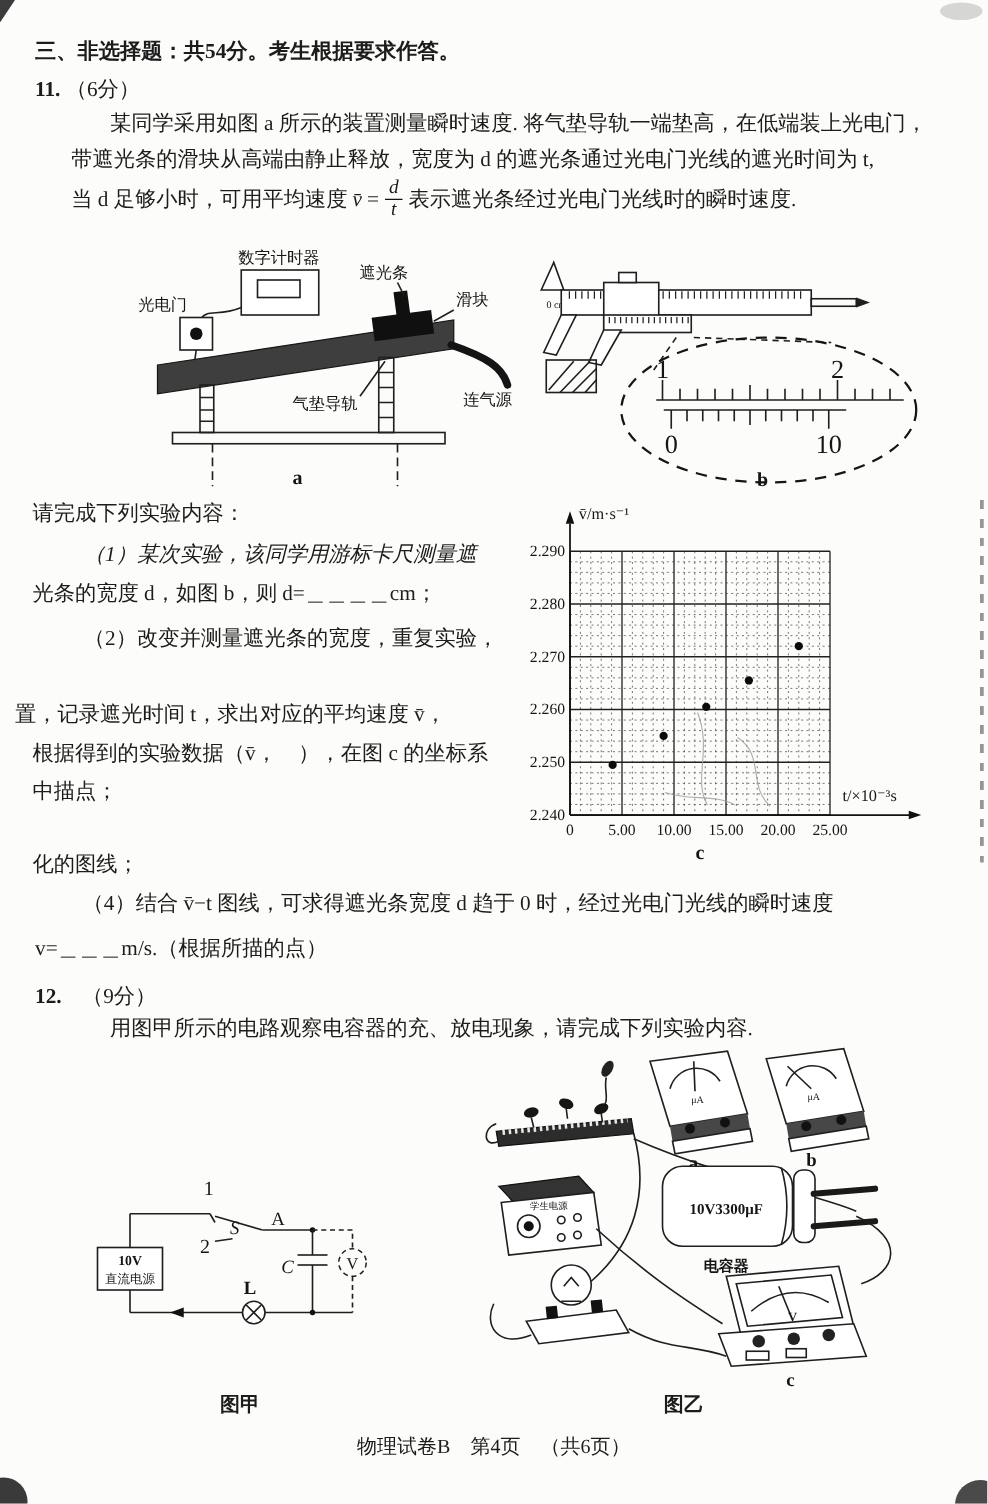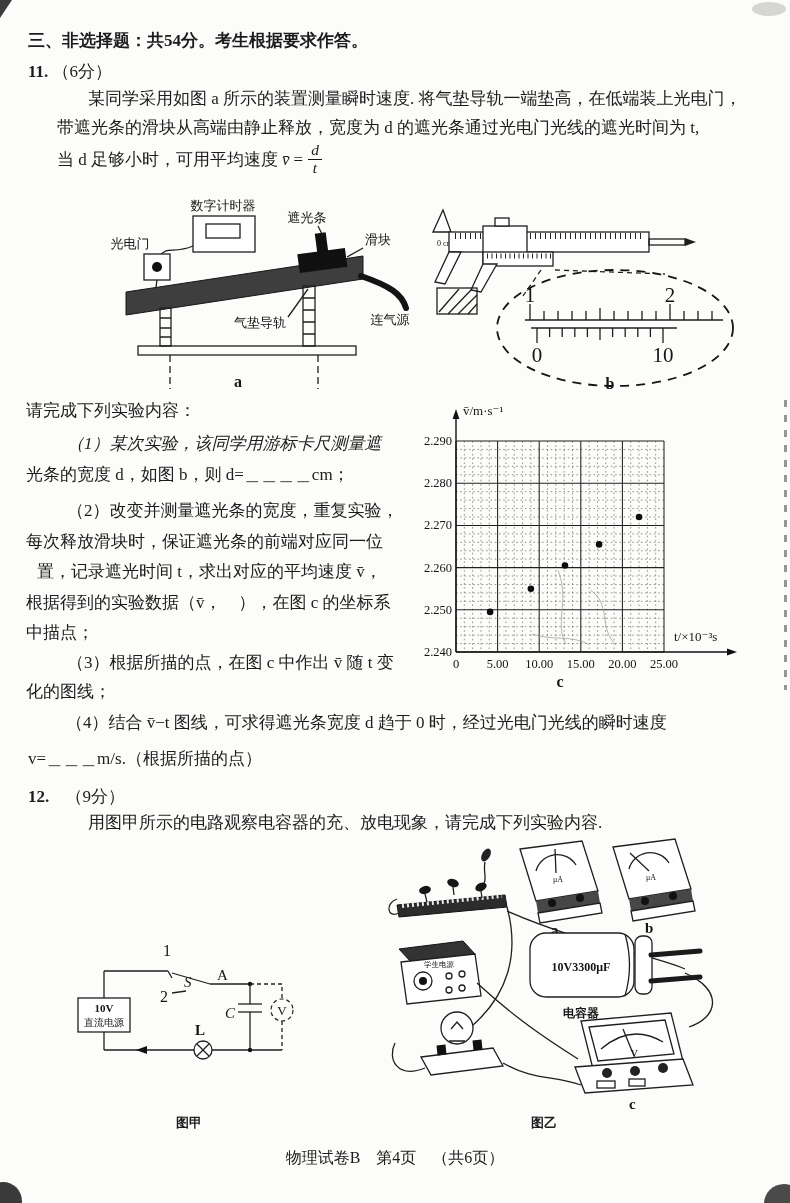--- a/index.html
+++ b/index.html
@@ -4,21 +4,21 @@
 <style>
   html,body{margin:0;padding:0;background:#ffffff;}
   .page{position:relative;width:790px;height:1203px;background:#fcfcfa;overflow:hidden;
         font-family:"Liberation Serif","DejaVu Serif",serif;color:#1c1c1c;}
   .t{position:absolute;font-size:17px;line-height:1.25;white-space:nowrap;}
   .bold{font-weight:bold;}
   .var{font-style:italic;}
   .frac{display:inline-flex;flex-direction:column;align-items:center;font-style:italic;
         font-size:15.5px;line-height:1.05;margin:0 5px;vertical-align:middle;}
   .fnum{border-bottom:1.4px solid #111;padding:0 3px 1px 3px;}
-  .cap{position:absolute;font-size:13px;font-weight:bold;}
+  .cap{position:absolute;font-size:16px;font-weight:bold;}
   svg{position:absolute;overflow:visible;font-family:"Liberation Serif","DejaVu Serif",serif;}
   svg text{fill:#151515;}
   .sk{stroke:#1f1f1f;fill:none;stroke-width:1.3;}
   .skf{stroke:#1f1f1f;fill:#fff;stroke-width:1.3;}
   .lbl{font-size:13px;}
   .mg{stroke:#4b4b4b;stroke-width:.6;stroke-dasharray:1.6 2.7;}
   .Mg{stroke:#202020;stroke-width:1.05;}
   .tick{font-size:12.5px;}
   .axl{font-size:13px;}
   .pt{fill:#0c0c0c;}
@@ -45,20 +45,21 @@
   <div class="t" style="left:88px;top:88px;">某同学采用如图 a 所示的装置测量瞬时速度. 将气垫导轨一端垫高，在低端装上光电门，</div>
   <div class="t" style="left:57px;top:117px;">带遮光条的滑块从高端由静止释放，宽度为 d 的遮光条通过光电门光线的遮光时间为 t,</div>
   <div class="t" style="left:57px;top:142px;display:flex;align-items:center;">
     <span>当 d 足够小时，可用平均速度</span>
     <span class="var" style="margin:0 4px;">v̄</span>
     <span>=</span>
     <span class="frac">
       <span class="fnum">d</span>
       <span>t</span>
     </span>
+    <span>表示遮光条经过光电门光线时的瞬时速度.</span>
   </div>
 
   <svg style="left:60px;top:196px;" width="372" height="196" viewBox="0 0 372 196">
     <text class="lbl" x="163" y="14" text-anchor="middle">数字计时器</text>
     <rect class="skf" x="133" y="20" width="62" height="36"></rect>
     <rect class="sk" x="146" y="28" width="34" height="14"></rect>
     <path class="sk" d="M133,50 C114,58 106,50 100,60"></path>
     <text class="lbl" x="70" y="52" text-anchor="middle">光电门</text>
     <rect class="skf" x="84" y="58" width="26" height="26"></rect>
     <circle cx="97" cy="71" r="5" fill="#111"></circle>
@@ -112,25 +113,23 @@
     <text x="245" y="104" font-size="21" text-anchor="middle">2</text>
     <text x="112" y="164" font-size="21" text-anchor="middle">0</text>
     <text x="238" y="164" font-size="21" text-anchor="middle">10</text>
     <text x="185" y="191" text-anchor="middle" font-weight="bold" font-size="16">b</text>
   </svg>
 
   <div class="t" style="left:26px;top:400px;">请完成下列实验内容：</div>
   <div class="t" style="left:67px;top:433px;font-style:italic;">（1）某次实验，该同学用游标卡尺测量遮</div>
   <div class="t" style="left:26px;top:464px;">光条的宽度 d，如图 b，则 d=＿＿＿＿cm；</div>
   <div class="t" style="left:67px;top:500px;">（2）改变并测量遮光条的宽度，重复实验，</div>
-  <div class="t" style="left:26px;top:531px;">每次释放滑块时，保证遮光条的前端对应同一位</div>
-  <div class="t" style="left:37px;top:561px;text-align:right;">置，记录遮光时间 t，求出对应的平均速度 v̄，</div>
+  <div class="t" style="left:12px;top:561px;text-align:right;">置，记录遮光时间 t，求出对应的平均速度 v̄，</div>
   <div class="t" style="left:26px;top:592px;text-align:center;">根据得到的实验数据（v̄，　），在图 c 的坐标系</div>
   <div class="t" style="left:26px;top:622px;">中描点；</div>
-  <div class="t" style="left:67px;top:652px;">（3）根据所描的点，在图 c 中作出 v̄ 随 t 变</div>
   <div class="t" style="left:26px;top:681px;">化的图线；</div>
 
   <svg id="chart-svg" style="left:440px;top:398px;" width="350" height="295" viewBox="0 0 350 295">
       <line class="mg" x1="24.32" y1="43" x2="24.32" y2="254"></line>
       <line class="mg" x1="16" y1="245.5600000000009" x2="224" y2="245.5600000000009"></line>
       <line class="mg" x1="32.64" y1="43" x2="32.64" y2="254"></line>
       <line class="mg" x1="16" y1="237.11999999999992" x2="224" y2="237.11999999999992"></line>
       <line class="mg" x1="40.96" y1="43" x2="40.96" y2="254"></line>
       <line class="mg" x1="16" y1="228.68000000000083" x2="224" y2="228.68000000000083"></line>
       <line class="mg" x1="49.28" y1="43" x2="49.28" y2="254"></line>

